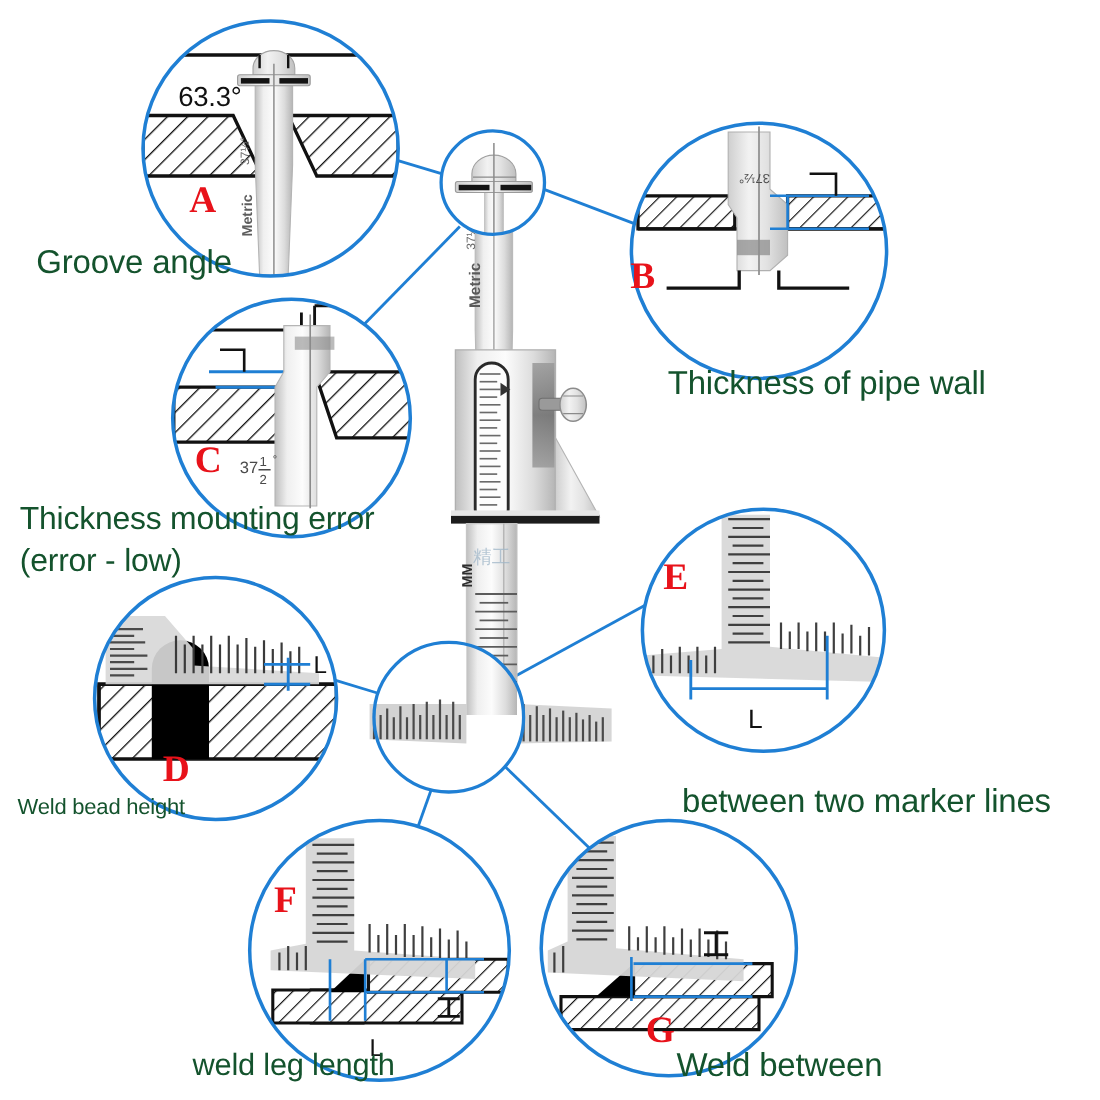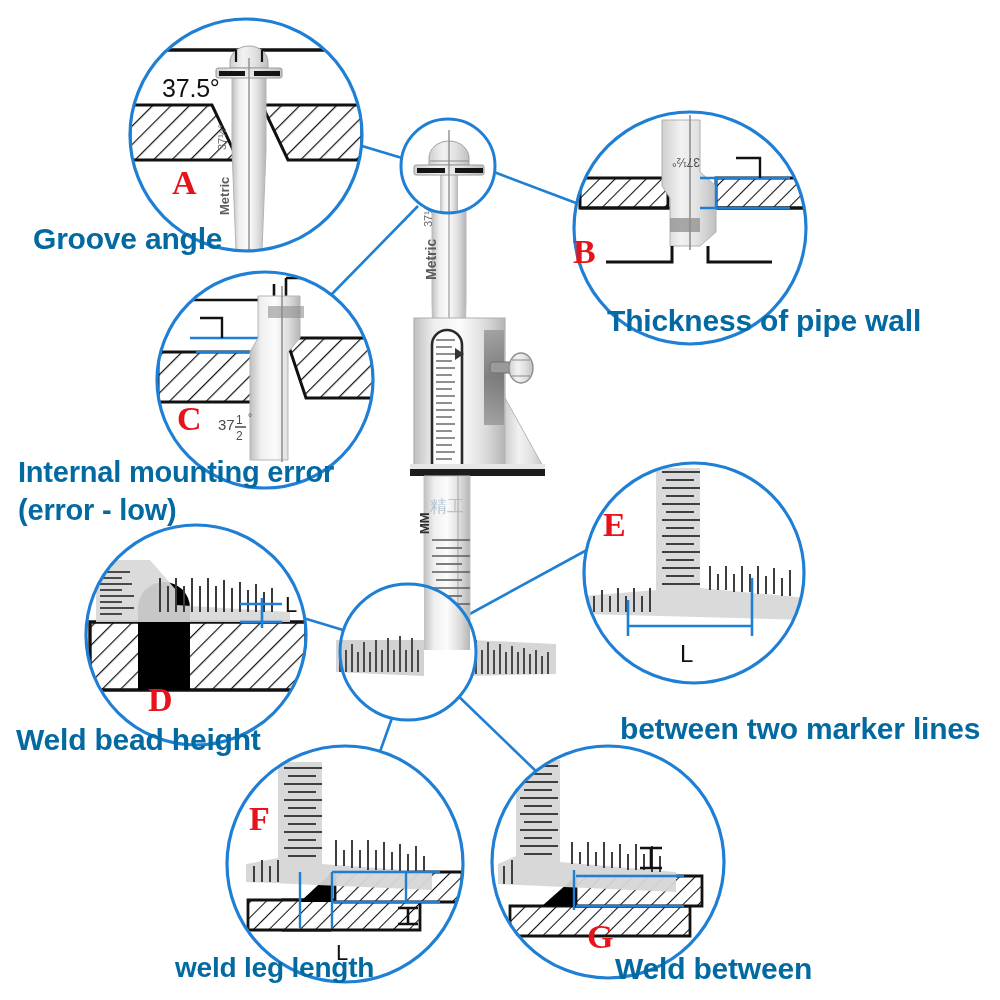--- a/index.html
+++ b/index.html
@@ -9,22 +9,22 @@
     background:#fff;
     font-family:"Liberation Sans", sans-serif;
     overflow:hidden;
     position:relative;
   }
   #stage{position:absolute;left:0;top:0;width:1000px;height:1000px;}
   #svgroot{position:absolute;left:0;top:0;width:1000px;height:1000px;}
   .lbl{
     position:absolute;
     font-family:"Liberation Sans", sans-serif;
-    font-weight:bold;
-    color:#0369a1;
+    font-weight:normal;
+    color:#14532d;
     white-space:pre;
     line-height:1.12;
     letter-spacing:-0.2px;
   }
   .callout-letter{
     position:absolute;
     color:#e8121a;
     font-weight:bold;
     font-family:"Liberation Serif", serif;
     font-size:34px;
@@ -547,28 +547,28 @@
 <div class="callout-letter" style="left:172px;top:166px;">A</div>
 <div class="callout-letter" style="left:573px;top:235px;">B</div>
 <div class="callout-letter" style="left:177px;top:402px;">C</div>
 <div class="callout-letter" style="left:148px;top:683px;">D</div>
 <div class="callout-letter" style="left:603px;top:508px;">E</div>
 <div class="callout-letter" style="left:249px;top:802px;">F</div>
 <div class="callout-letter" style="left:587px;top:920px;">G</div>
 
 <div class="lbl" style="left:33px;top:222px;font-size:30px;">Groove angle</div>
 
-<div class="lbl" style="left:607px;top:304px;font-size:30px;">Thickness of pipe wall</div>
-
-<div class="lbl" style="left:18px;top:456px;font-size:29px;">Internal mounting error</div>
+<div class="lbl" style="left:607px;top:332px;font-size:30px;">Thickness of pipe wall</div>
+
+<div class="lbl" style="left:18px;top:456px;font-size:29px;">Thickness mounting error</div>
 <div class="lbl" style="left:18px;top:494px;font-size:29px;">(error - low)</div>
 
-<div class="lbl" style="left:16px;top:723px;font-size:30px;">Weld bead height</div>
+<div class="lbl" style="left:16px;top:723px;font-size:20px;">Weld bead height</div>
 
 <div class="lbl" style="left:620px;top:712px;font-size:30px;">between two marker lines</div>
 
 <div class="lbl" style="left:175px;top:952px;font-size:28px;">weld leg length</div>
 
 <div class="lbl" style="left:615px;top:952px;font-size:30px;">Weld between</div>
 
-<div class="lbl" style="left:162px;top:74px;font-size:25px;font-weight:normal;color:#111;">37.5°</div>
+<div class="lbl" style="left:162px;top:74px;font-size:25px;font-weight:normal;color:#111;">63.3°</div>
 
 </div>
 
 </body></html>

